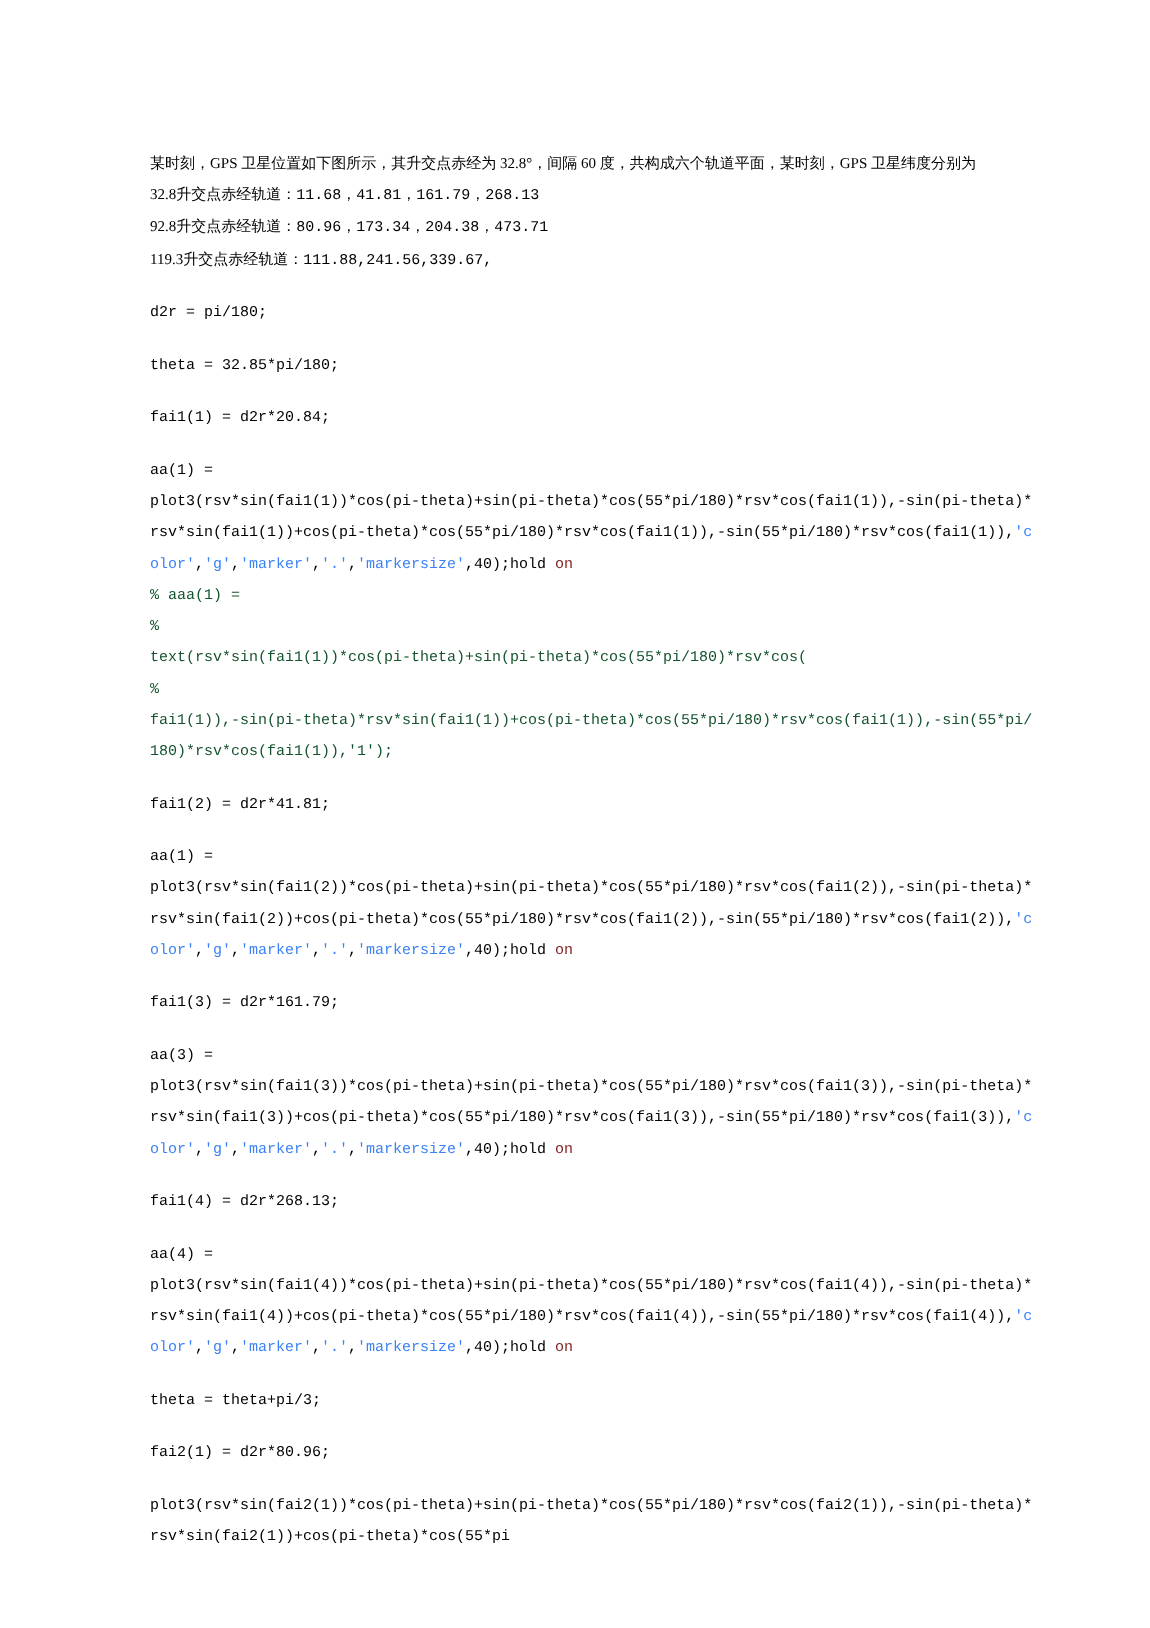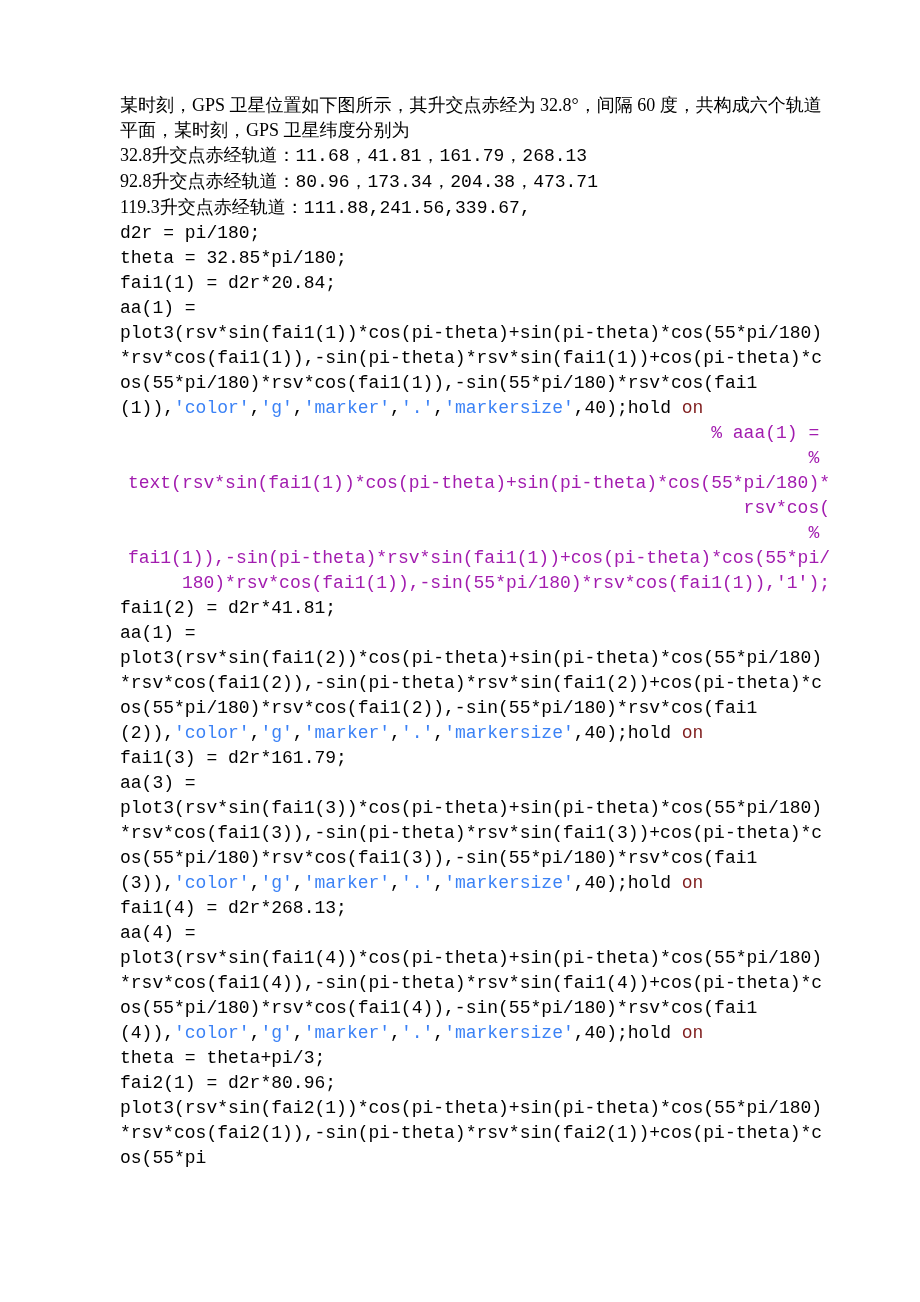--- a/index.html
+++ b/index.html
@@ -3,36 +3,36 @@
 <meta charset="utf-8">
 <style>
   body {
     margin: 0;
     padding: 0;
     background: #ffffff;
     font-family: "SimSun", "宋体", serif;
     width: 920px;
   }
   .page {
-    padding: 93px 90px 60px 120px;
-    font-size: 18px;
+    padding: 118px 90px 60px 120px;
+    font-size: 12px;
     line-height: 25px;
     color: #000;
     word-break: break-all;
   }
   .cn {
     font-family: "SimSun", "宋体", serif;
   }
   .code {
     font-family: "Courier New", monospace;
     white-space: pre-wrap;
     word-break: break-all;
   }
-  .black { color: #000000; }
-  .green { color: #a21caf; text-align: right; }
+  .black { color: #000000; margin-top: 17px; }
+  .green { color: #14532d; }
   .magenta { color: #3b82f6; }
   .blue { color: #7f1d1d; }
 </style>
 </head>
 <body>
 
 <div class="page">
 
   <div class="cn">某时刻，GPS 卫星位置如下图所示，其升交点赤经为 32.8°，间隔 60 度，共构成六个轨道平面，某时刻，GPS 卫星纬度分别为</div>
 

